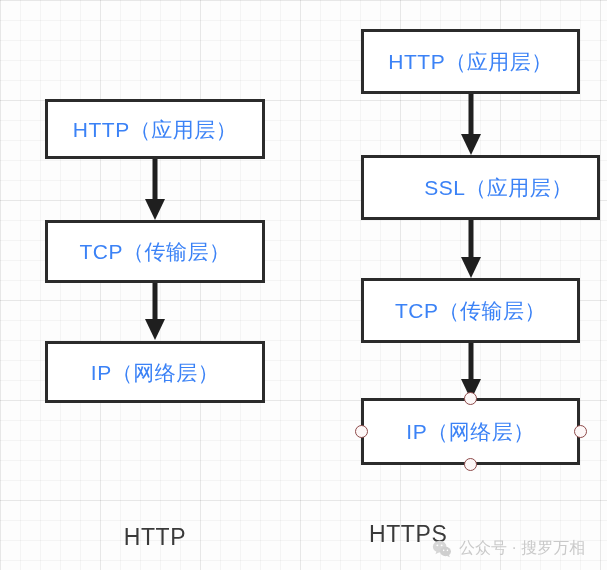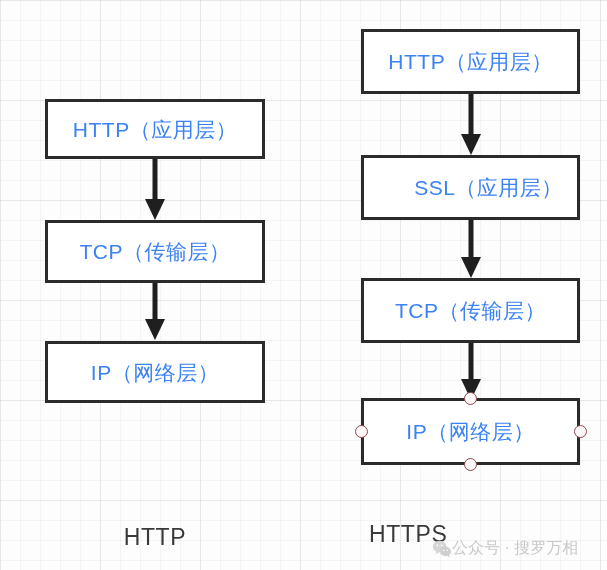--- a/index.html
+++ b/index.html
@@ -64,20 +64,21 @@
     position: absolute;
     color: #3a3a3a;
     font-size: 23px;
     letter-spacing: 0.6px;
     white-space: nowrap;
   }
   .watermark {
     position: absolute;
     display: flex;
     align-items: center;
+    gap: 7px;
     color: #c9c9c9;
     font-size: 16px;
     white-space: nowrap;
     user-select: none;
   }
   .wechat-icon {
     width: 20px;
     height: 20px;
     display: block;
   }
@@ -121,21 +122,21 @@
     <span class="node-label">HTTP（应用层）</span>
   </div>
 
   <div class="edge" style="left:459px; top:94px; width:24px; height:62px;">
     <svg width="24" height="62" viewBox="0 0 24 62">
       <line x1="12" y1="0" x2="12" y2="44" stroke="#1f1f1f" stroke-width="5"></line>
       <polygon points="12,61 2,40 22,40" fill="#1f1f1f"></polygon>
     </svg>
   </div>
 
-  <div class="node" style="left:361px; top:155px; width:219px; height:65px;padding-left:36px;">
+  <div class="node" style="left:361px; top:155px; width:239px; height:65px;padding-left:36px;">
     <span class="node-label">SSL（应用层）</span>
   </div>
 
   <div class="edge" style="left:459px; top:220px; width:24px; height:59px;">
     <svg width="24" height="59" viewBox="0 0 24 59">
       <line x1="12" y1="0" x2="12" y2="41" stroke="#1f1f1f" stroke-width="5"></line>
       <polygon points="12,58 2,37 22,37" fill="#1f1f1f"></polygon>
     </svg>
   </div>
 

